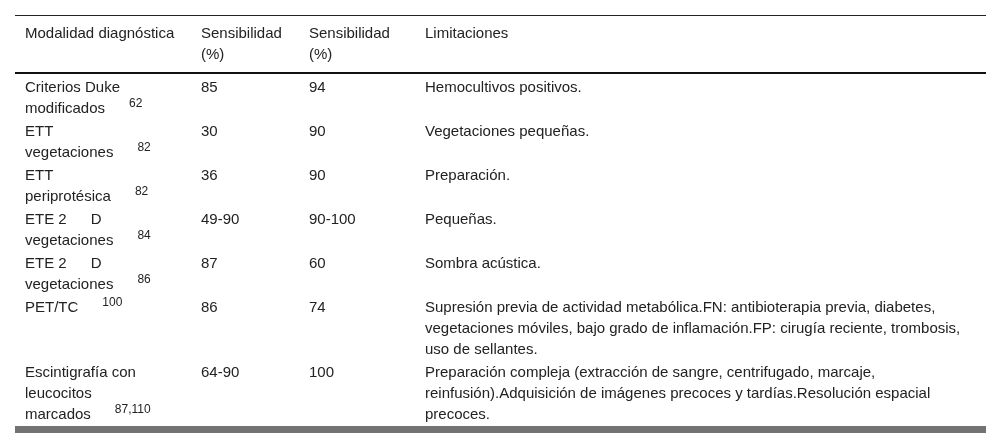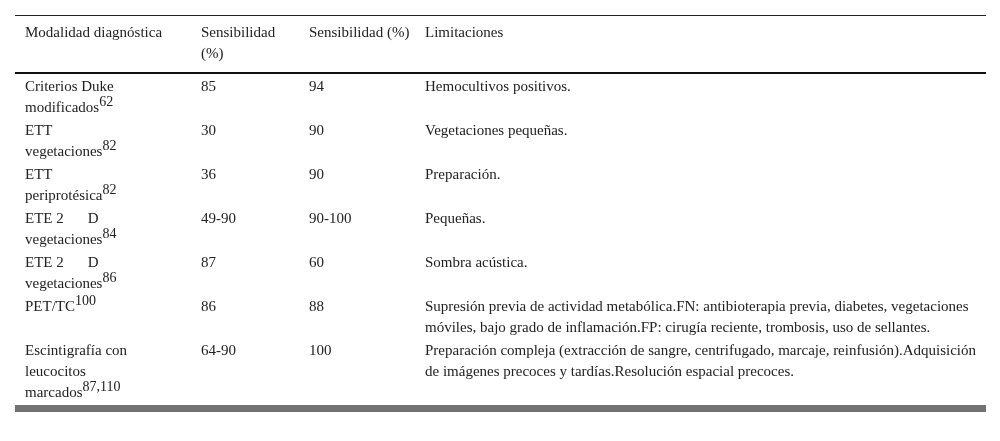--- a/index.html
+++ b/index.html
@@ -14,21 +14,20 @@
       font-family: "Liberation Sans", sans-serif;
       font-size: 15px;
       color: #222222;
       overflow: hidden;
     }
     .table-wrap {
       position: absolute;
       left: 15px;
       top: 15px;
       width: 971px;
-      font-family: Liberation Serif, serif;
     }
     table {
       border-collapse: collapse;
       width: 100%;
       table-layout: fixed;
     }
     col.c1 { width: 176px; }
     col.c2 { width: 108px; }
     col.c3 { width: 116px; }
     col.c4 { width: auto; }
@@ -48,23 +47,24 @@
       padding: 2px 4px 0px 10px;
       line-height: 21px;
     }
     tbody tr:last-child td {
       padding-bottom: 2px;
     }
     tbody {
       border-bottom: 7px solid #737373;
     }
     sup {
-      font-size: 14px;
+      font-size: 12px;
       line-height: 0;
       vertical-align: 6px;
+      margin-left: 24px;
     }
     .gap {
       display: inline-block;
       width: 24px;
     }
   </style>
 </head>
 <body>
 
 <div class="table-wrap">
@@ -133,21 +133,21 @@
         <td>87</td>
         <td>60</td>
         <td>Sombra acústica.</td>
       </tr>
 
       <tr>
         <td>
           <span>PET/TC</span><sup>100</sup>
         </td>
         <td>86</td>
-        <td>88</td>
+        <td>74</td>
         <td>Supresión previa de actividad metabólica.FN: antibioterapia previa, diabetes, vegetaciones móviles, bajo grado de inflamación.FP: cirugía reciente, trombosis, uso de sellantes.</td>
       </tr>
 
       <tr>
         <td>
           <span>Escintigrafía con leucocitos</span><br>
           <span>marcados</span><sup>87,110</sup>
         </td>
         <td>64-90</td>
         <td>100</td>

